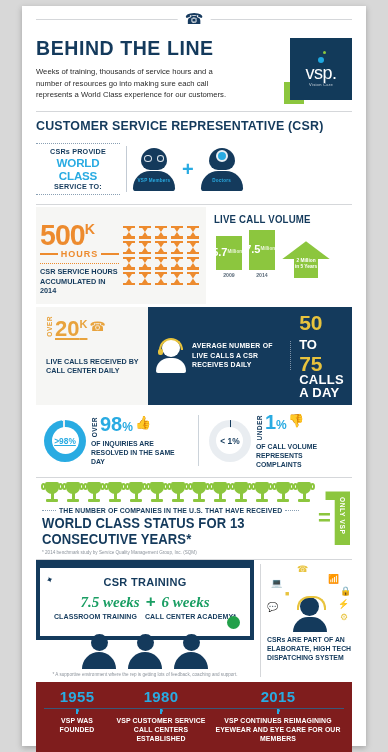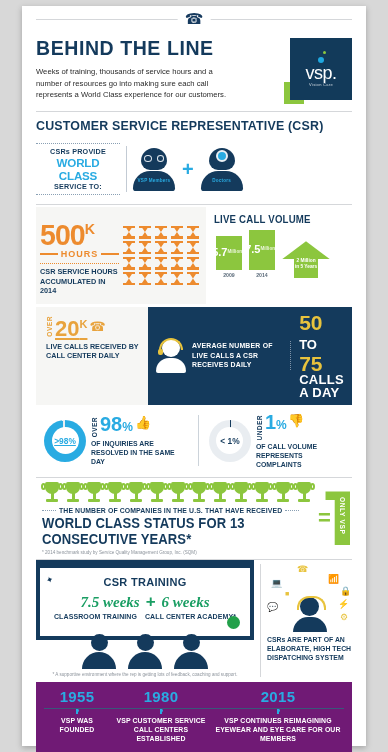--- a/index.html
+++ b/index.html
@@ -108,21 +108,21 @@
   
   .row20 { display:flex; align-items:stretch; margin-top:3px; }
   .c20 { width:112px; background:#f6f6f4; padding:7px 6px 7px 10px; }
   .c20-top { display:flex; align-items:center; gap:2px; }
   .over-v { writing-mode:vertical-rl; transform:rotate(180deg); font-size:6.6px; font-weight:bold;
             color:#E8A33D; letter-spacing:.5px; }
   .n20 { font-family:"Liberation Sans Narrow","Liberation Sans",sans-serif; font-weight:bold;
          color:#E8A33D; font-size:22px; line-height:20px;text-decoration:underline; }
   .n20 sup { font-size:11px; }
   .ph-ic { color:#E8A33D; font-size:13px; }
-  .c20-note { font-size:7.2px; font-weight:bold; color:#143a5c; line-height:9.3px; margin-top:3px; }
+  .c20-note { font-size:7.2px; font-weight:bold; color:#143a5c; line-height:9.3px; margin-top:18px; }
   .c50 { flex:1; background:#143a5c; display:flex; align-items:center; padding:6px 8px; gap:6px; }
   .agent { width:30px; flex:0 0 auto; }
   .a-head { width:18px; height:18px; border-radius:50%; background:#fff; margin:0 auto; position:relative; }
   .a-set { position:absolute; left:-3px; top:-1px; width:24px; height:12px; border:2.5px solid #E8C33D;
            border-bottom:none; border-radius:12px 12px 0 0; }
   .a-set:after { content:""; position:absolute; left:-3px; top:9px; width:5px; height:6px; background:#E8C33D; border-radius:2px; }
   .a-body { width:30px; height:15px; background:#fff; border-radius:13px 13px 2px 2px; margin-top:1px; }
   .c50-txt { font-size:6.9px; font-weight:bold; color:#fff; line-height:9.5px; letter-spacing:.2px;
              border-right:1.5px dotted #7f93a8; padding-right:7px; }
   .c50-big { padding-left:2px; }
@@ -194,21 +194,21 @@
   .tech { flex:1; border-left:1px solid #d5d7da; padding-left:6px; text-align:center; }
   .tech-ic { position:relative; height:68px; }
   .tech-ic span { position:absolute; color:#E8C33D; font-size:9px; }
   .tech-person { position:absolute; left:50%; bottom:0; transform:translateX(-50%); width:34px; }
   .tp-h { width:19px; height:19px; border-radius:50%; background:#143a5c; margin:0 auto; position:relative; }
   .tp-h:after { content:""; position:absolute; left:-3px; top:-1px; width:25px; height:12px;
                 border:2.5px solid #E8C33D; border-bottom:none; border-radius:12px 12px 0 0; }
   .tp-b { width:34px; height:15px; background:#143a5c; border-radius:15px 15px 0 0; margin-top:1px; }
   .tech-txt { font-size:6.9px; font-weight:bold; color:#143a5c; line-height:9px; margin-top:3px; text-align:left; }
   
-  .timeline { background:#701a75; padding:7px 8px 9px; margin-top:3px; display:flex; }
+  .timeline { background:#7f1d1d; padding:7px 8px 9px; margin-top:3px; display:flex; }
   .tl-col { flex:1; text-align:center; position:relative; }
   .tl-col.w1 { flex:0 0 22%; } .tl-col.w2 { flex:0 0 34%;text-align:center; } .tl-col.w3 { flex:0 0 44%; }
   .tl-y { color:#29ABE2; font-weight:bold; font-size:15px; line-height:16px;
           font-family:"Liberation Sans Narrow","Liberation Sans",sans-serif; letter-spacing:.3px; }
   .tl-rule { height:1px; background:#38587a; margin:3px 0 0; }
   .tl-tick { width:1.5px; height:5px; background:#29ABE2; margin:0 auto; }
   .tl-tick:after { content:""; display:block; width:3px; height:3px; border-radius:50%; background:#29ABE2; margin-left:-.75px; }
   .tl-d { color:#fff; font-size:6.9px; font-weight:bold; line-height:9px; margin-top:2px; letter-spacing:.1px; }
   
   .commit { display:flex; align-items:center; justify-content:center; gap:7px; padding:13px 0 10px; }

